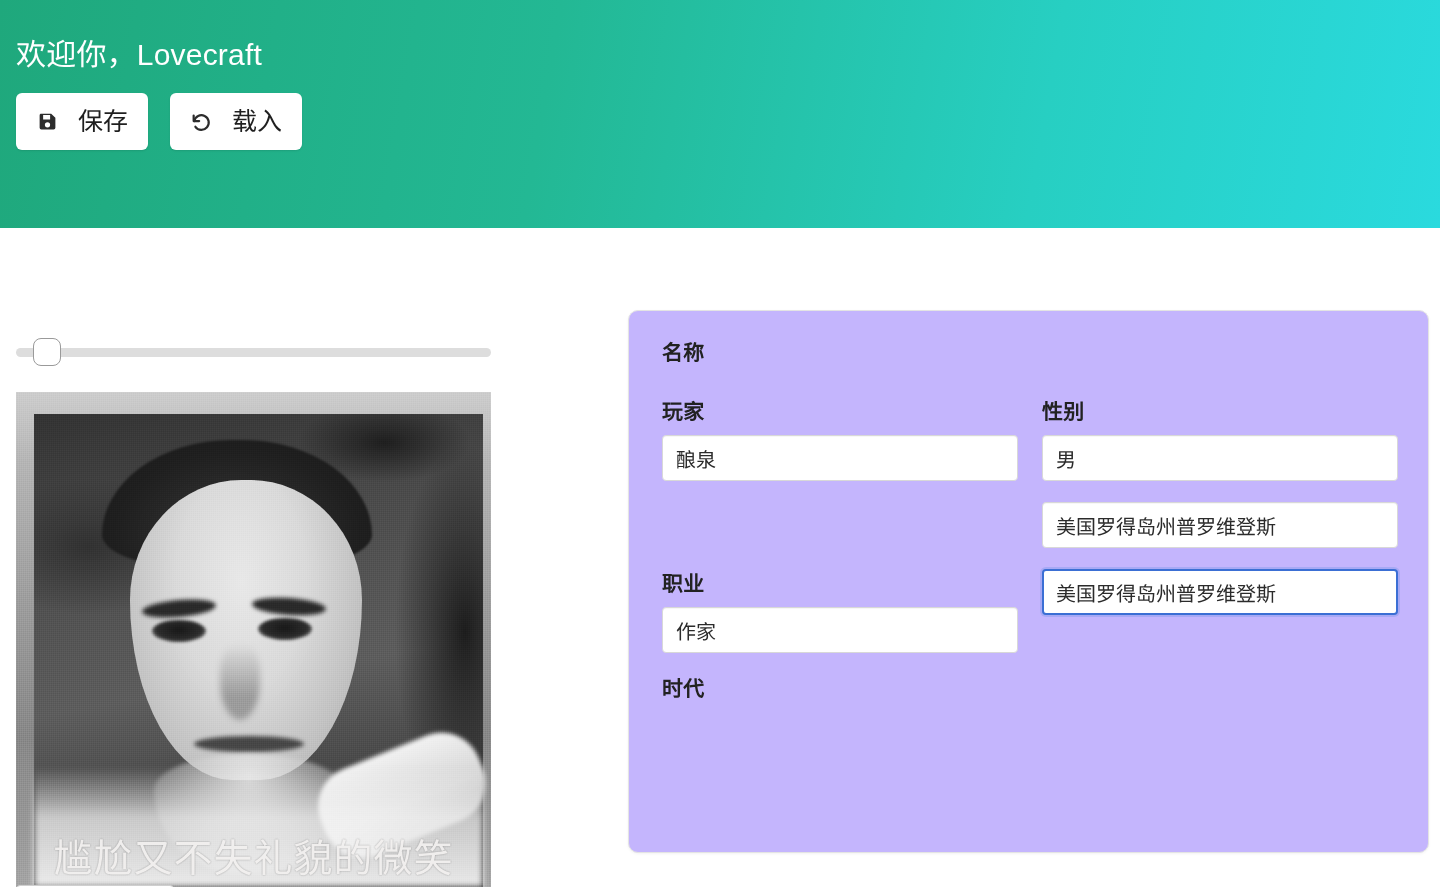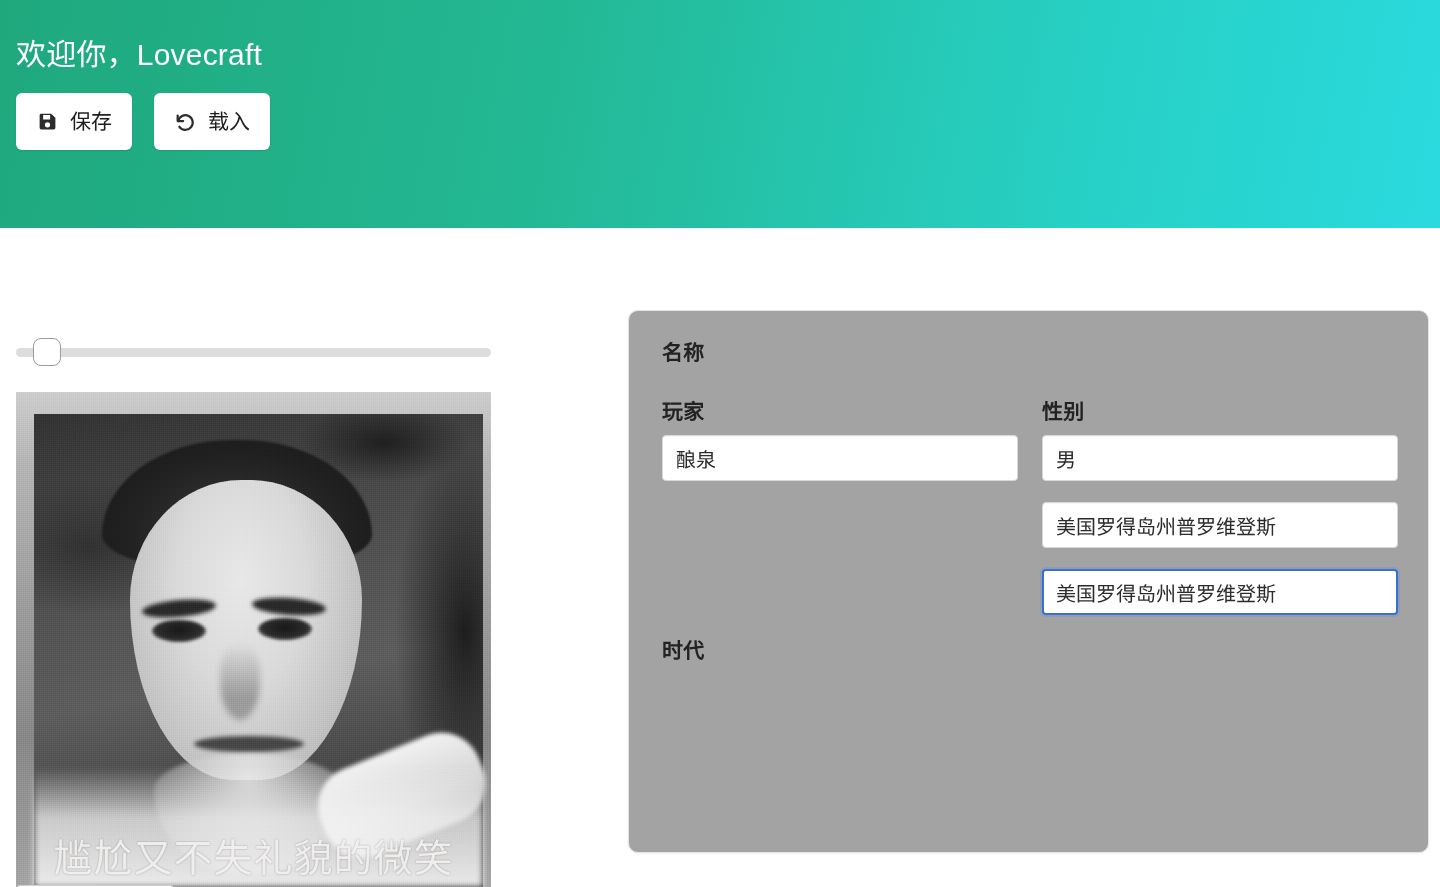--- a/index.html
+++ b/index.html
@@ -36,28 +36,28 @@
   .header-actions {
     position: absolute;
     left: 16px;
     top: 93px;
     display: flex;
     gap: 22px;
   }
   .hdr-btn {
     display: inline-flex;
     align-items: center;
-    gap: 12px;
+    gap: 20px;
     height: 57px;
     padding: 0 20px;
     background: #ffffff;
     border: none;
     border-radius: 6px;
     font-family: inherit;
-    font-size: 21px;
+    font-size: 25px;
     line-height: 1;
     color: #1f1f1f;
     cursor: pointer;
     box-shadow: 0 1px 2px rgba(0,0,0,0.10);
   }
   .hdr-btn .ico {
     display: inline-flex;
     align-items: center;
     justify-content: center;
     width: 22px;
@@ -248,21 +248,21 @@
     background: #ffffff;
   }
 
   
   .info-card {
     position: absolute;
     left: 628px;
     top: 82px;
     width: 801px;
     height: 543px;
-    background: #a3a3a3;
+    background: #c4b5fd;
     border: 1px solid #e4e4e4;
     border-radius: 10px;
     box-shadow: 0 1px 3px rgba(0,0,0,0.05);
   }
   .card-grid {
     position: absolute;
     left: 33px;
     top: 27px;
     width: 736px;
     display: grid;
@@ -377,20 +377,24 @@
 
       <div class="field col-right">
         <span class="field-label">性别</span>
         <input class="field-input" type="text" value="男" placeholder="性别" style="">
       </div>
 
       <div class="field col-right">
         <input class="field-input" type="text" value="美国罗得岛州普罗维登斯" placeholder="居住地" style="">
       </div>
 
+      <div class="field col-left">
+        <span class="field-label">职业</span>
+        <input class="field-input" type="text" value="作家" placeholder="职业" style="">
+      </div>
 
       <div class="field col-right">
         <input class="field-input is-focused" type="text" value="美国罗得岛州普罗维登斯" placeholder="出生地" style="">
       </div>
 
       <div class="field col-left">
         <span class="field-label">时代</span>
       </div>
 
     </div>

